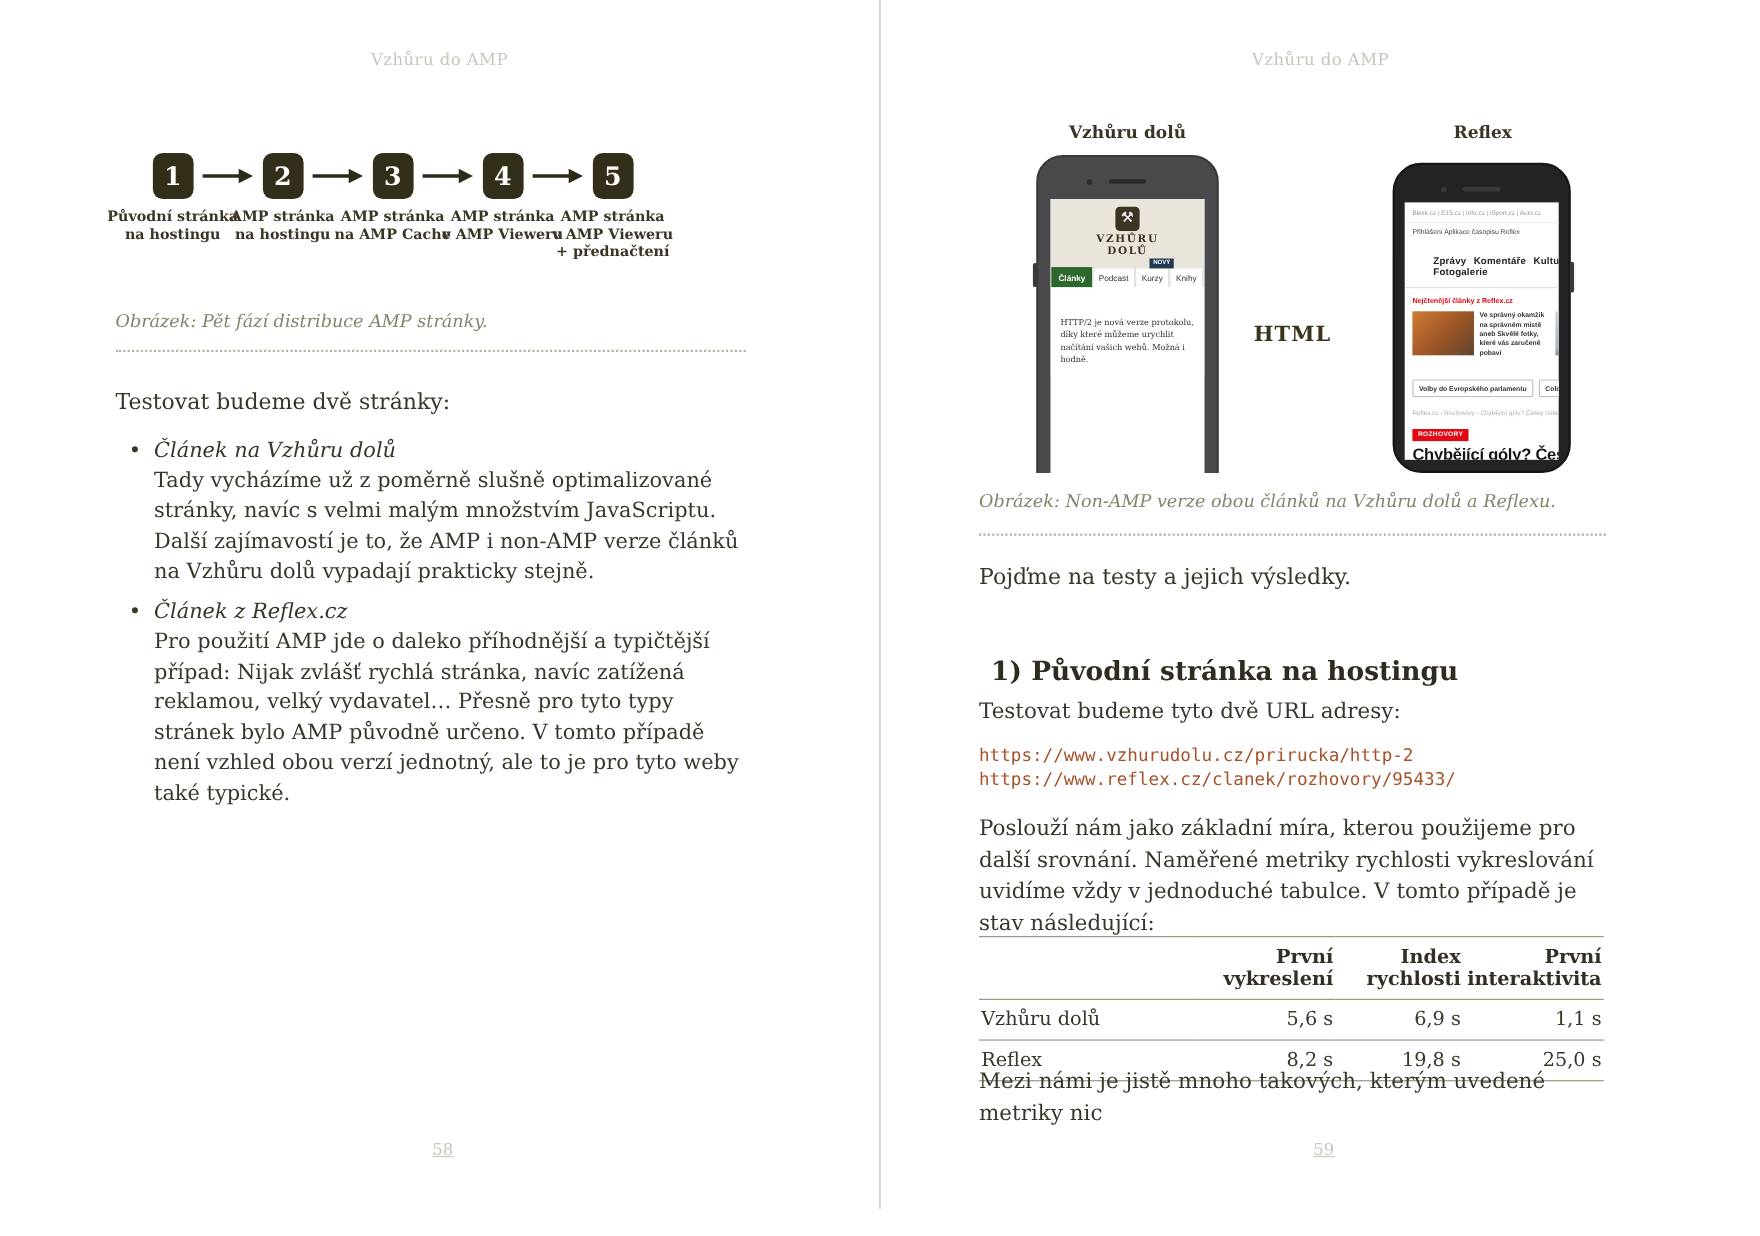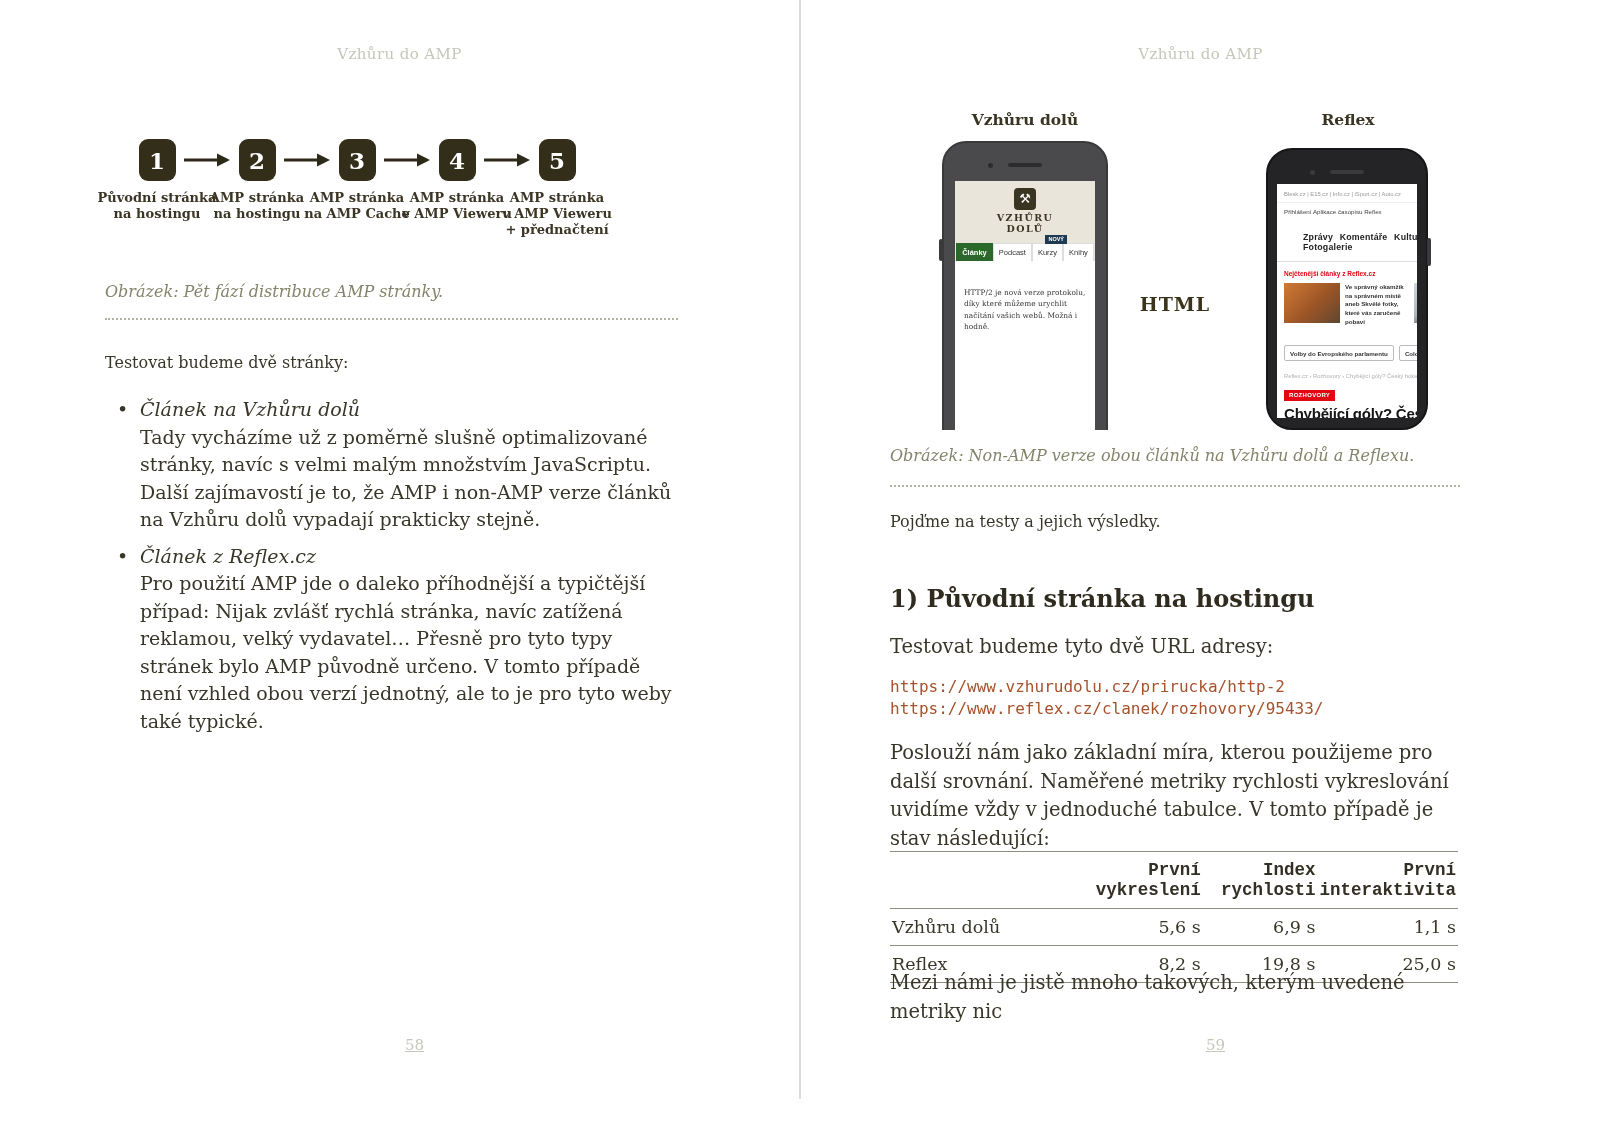--- a/index.html
+++ b/index.html
@@ -13,37 +13,37 @@
     --hero-green:#2c672c;
     --reflex-red:#e30613;
     --badge-navy:#1d3a52;
   }
   html,body{margin:0;padding:0;background:#fff;}
   body{width:1600px;height:1124px;overflow:hidden;font-family:"DejaVu Serif",serif;color:var(--ink);}
   .spread{display:flex;width:1600px;height:1124px;}
   .page{position:relative;width:799px;height:1099px;background:#fff;}
   .page.left{border-right:2px solid #d9d9d9;}
   .running-header{position:absolute;top:45px;left:0;width:100%;text-align:center;font-size:15px;letter-spacing:.4px;color:var(--muted-gray);}
-  .page-num{position:absolute;top:1036px;left:15px;width:100%;text-align:center;font-size:15px;color:var(--muted-gray);text-decoration:underline;}
+  .page-num{position:absolute;top:1036px;left:3px;width:100%;text-align:center;font-size:15px;color:var(--muted-gray);text-decoration:underline;}
   .content{position:absolute;top:0;width:575px;}
   .page.left .content{left:105px;}
   .page.right .content{left:89px;width:570px;}
 
   
   .flow{position:absolute;top:139px;left:2px;width:500px;height:140px;}
   .flow-step{position:absolute;top:0;width:100px;display:flex;flex-direction:column;align-items:center;}
   .flow-step.s0{left:0}.flow-step.s1{left:100px}.flow-step.s2{left:200px}.flow-step.s3{left:300px}.flow-step.s4{left:400px}
   .flow-box{width:37px;height:42px;border-radius:9px;background:var(--box-dark);color:#fff;font-size:23px;font-weight:bold;display:flex;align-items:center;justify-content:center;}
   .flow-label{margin-top:9px;font-size:13px;font-weight:bold;line-height:16px;text-align:center;color:#3b3525;white-space:pre-line;width:120px;}
   .flow-arrow{position:absolute;top:13px;width:46px;height:16px;}
   .flow-arrow.a0{left:77px}.flow-arrow.a1{left:177px}.flow-arrow.a2{left:277px}.flow-arrow.a3{left:377px}
 
   .caption{position:absolute;left:0;font-style:italic;font-size:16px;color:var(--caption-olive);}
   .dotted{position:absolute;left:0;width:573px;border-top:2px dotted #b3b3a2;}
-  .lead-line{position:absolute;left:0;font-size:16px;color:var(--ink);}
+  .lead-line{position:absolute;left:0;font-size:20px;color:var(--ink);}
 
   .bullets{position:absolute;top:396px;left:0;width:577px;margin:0;padding:0;list-style:none;}
   .bullets li{position:relative;padding-left:35px;font-size:19px;line-height:27.5px;margin-bottom:9px;}
   .bullets li::before{content:"\2022";position:absolute;left:12px;top:0;color:var(--ink);}
   .bullet-title{display:block;font-style:italic;}
   .bullet-body{display:block;}
 
   
   .figure{position:absolute;top:108px;left:0;width:570px;height:322px;overflow:hidden;}
   .phone-label{position:absolute;top:2px;text-align:center;font-weight:bold;font-size:15.5px;color:#3a3423;}
@@ -92,21 +92,21 @@
   .rx-badge{display:inline-block;background:var(--reflex-red);color:#fff;font-size:6px;font-weight:bold;letter-spacing:.3px;padding:2.5px 5px;margin:2px 0 0 7px;}
   .rx-headline{font-size:15px;font-weight:bold;color:#141414;line-height:1.22;letter-spacing:-.2px;padding:4px 7px;white-space:pre-line;}
 
   
   .heading{position:absolute;left:0;font-size:24px;font-weight:bold;color:var(--ink-strong);}
   .urls{position:absolute;left:0;font-family:"DejaVu Sans Mono",monospace;font-size:16px;line-height:21.5px;color:var(--url-rust);}
   .urls a{color:var(--url-rust);text-decoration:none;display:block;}
   .para{position:absolute;left:0;width:570px;font-size:19.5px;line-height:28.5px;}
   .metrics{position:absolute;top:851px;left:0;width:568px;border-collapse:collapse;font-size:17.5px;color:var(--ink);}
   .metrics th,.metrics td{padding:8px 2px;border-bottom:1px solid var(--rule-gray);}
-  .metrics thead th{font-weight:bold;color:#332f24;text-align:right;font-family:Liberation Mono, monospace;}
+  .metrics thead th{font-weight:bold;color:#332f24;text-align:right;}
   .metrics thead th:first-child,.metrics td:first-child{text-align:left;}
   .metrics td{text-align:right;}
   .metrics{border-top:1px solid var(--rule-gray);}
   .col-label{width:196px;}.col-a{width:128px;}.col-b{width:116px;}.col-c{width:128px;}
 </style>
 </head>
 <body>
 
 <div class="spread">
 
@@ -235,21 +235,21 @@
 problém jinde, říká trenér</div>
             </div>
           </div>
         </div>
       </div>
 
       <div class="caption" style="top:446px">Obrázek: Non-AMP verze obou článků na Vzhůru dolů a Reflexu.</div>
       <div class="dotted" style="top:485px;width:570px"></div>
       <div class="lead-line" style="top:512px">Pojďme na testy a jejich výsledky.</div>
 
-      <h2 class="heading" style="top:584px;margin:0">1) Původní stránka na hostingu</h2>
+      <h2 class="heading" style="top:584px;margin:11px">1) Původní stránka na hostingu</h2>
       <div class="lead-line" style="top:635px;font-size:19.5px">Testovat budeme tyto dvě URL adresy:</div>
 
       <div class="urls" style="top:676px">
         <a href="#">https://www.vzhurudolu.cz/prirucka/http-2</a>
         <a href="#">https://www.reflex.cz/clanek/rozhovory/95433/</a>
       </div>
 
       <div class="para" style="top:739px">Poslouží nám jako základní míra, kterou použijeme pro další srovnání. Naměřené metriky rychlosti vykreslování uvidíme vždy v jednoduché tabulce. V tomto případě je stav následující:</div>
 
       <table class="metrics">

